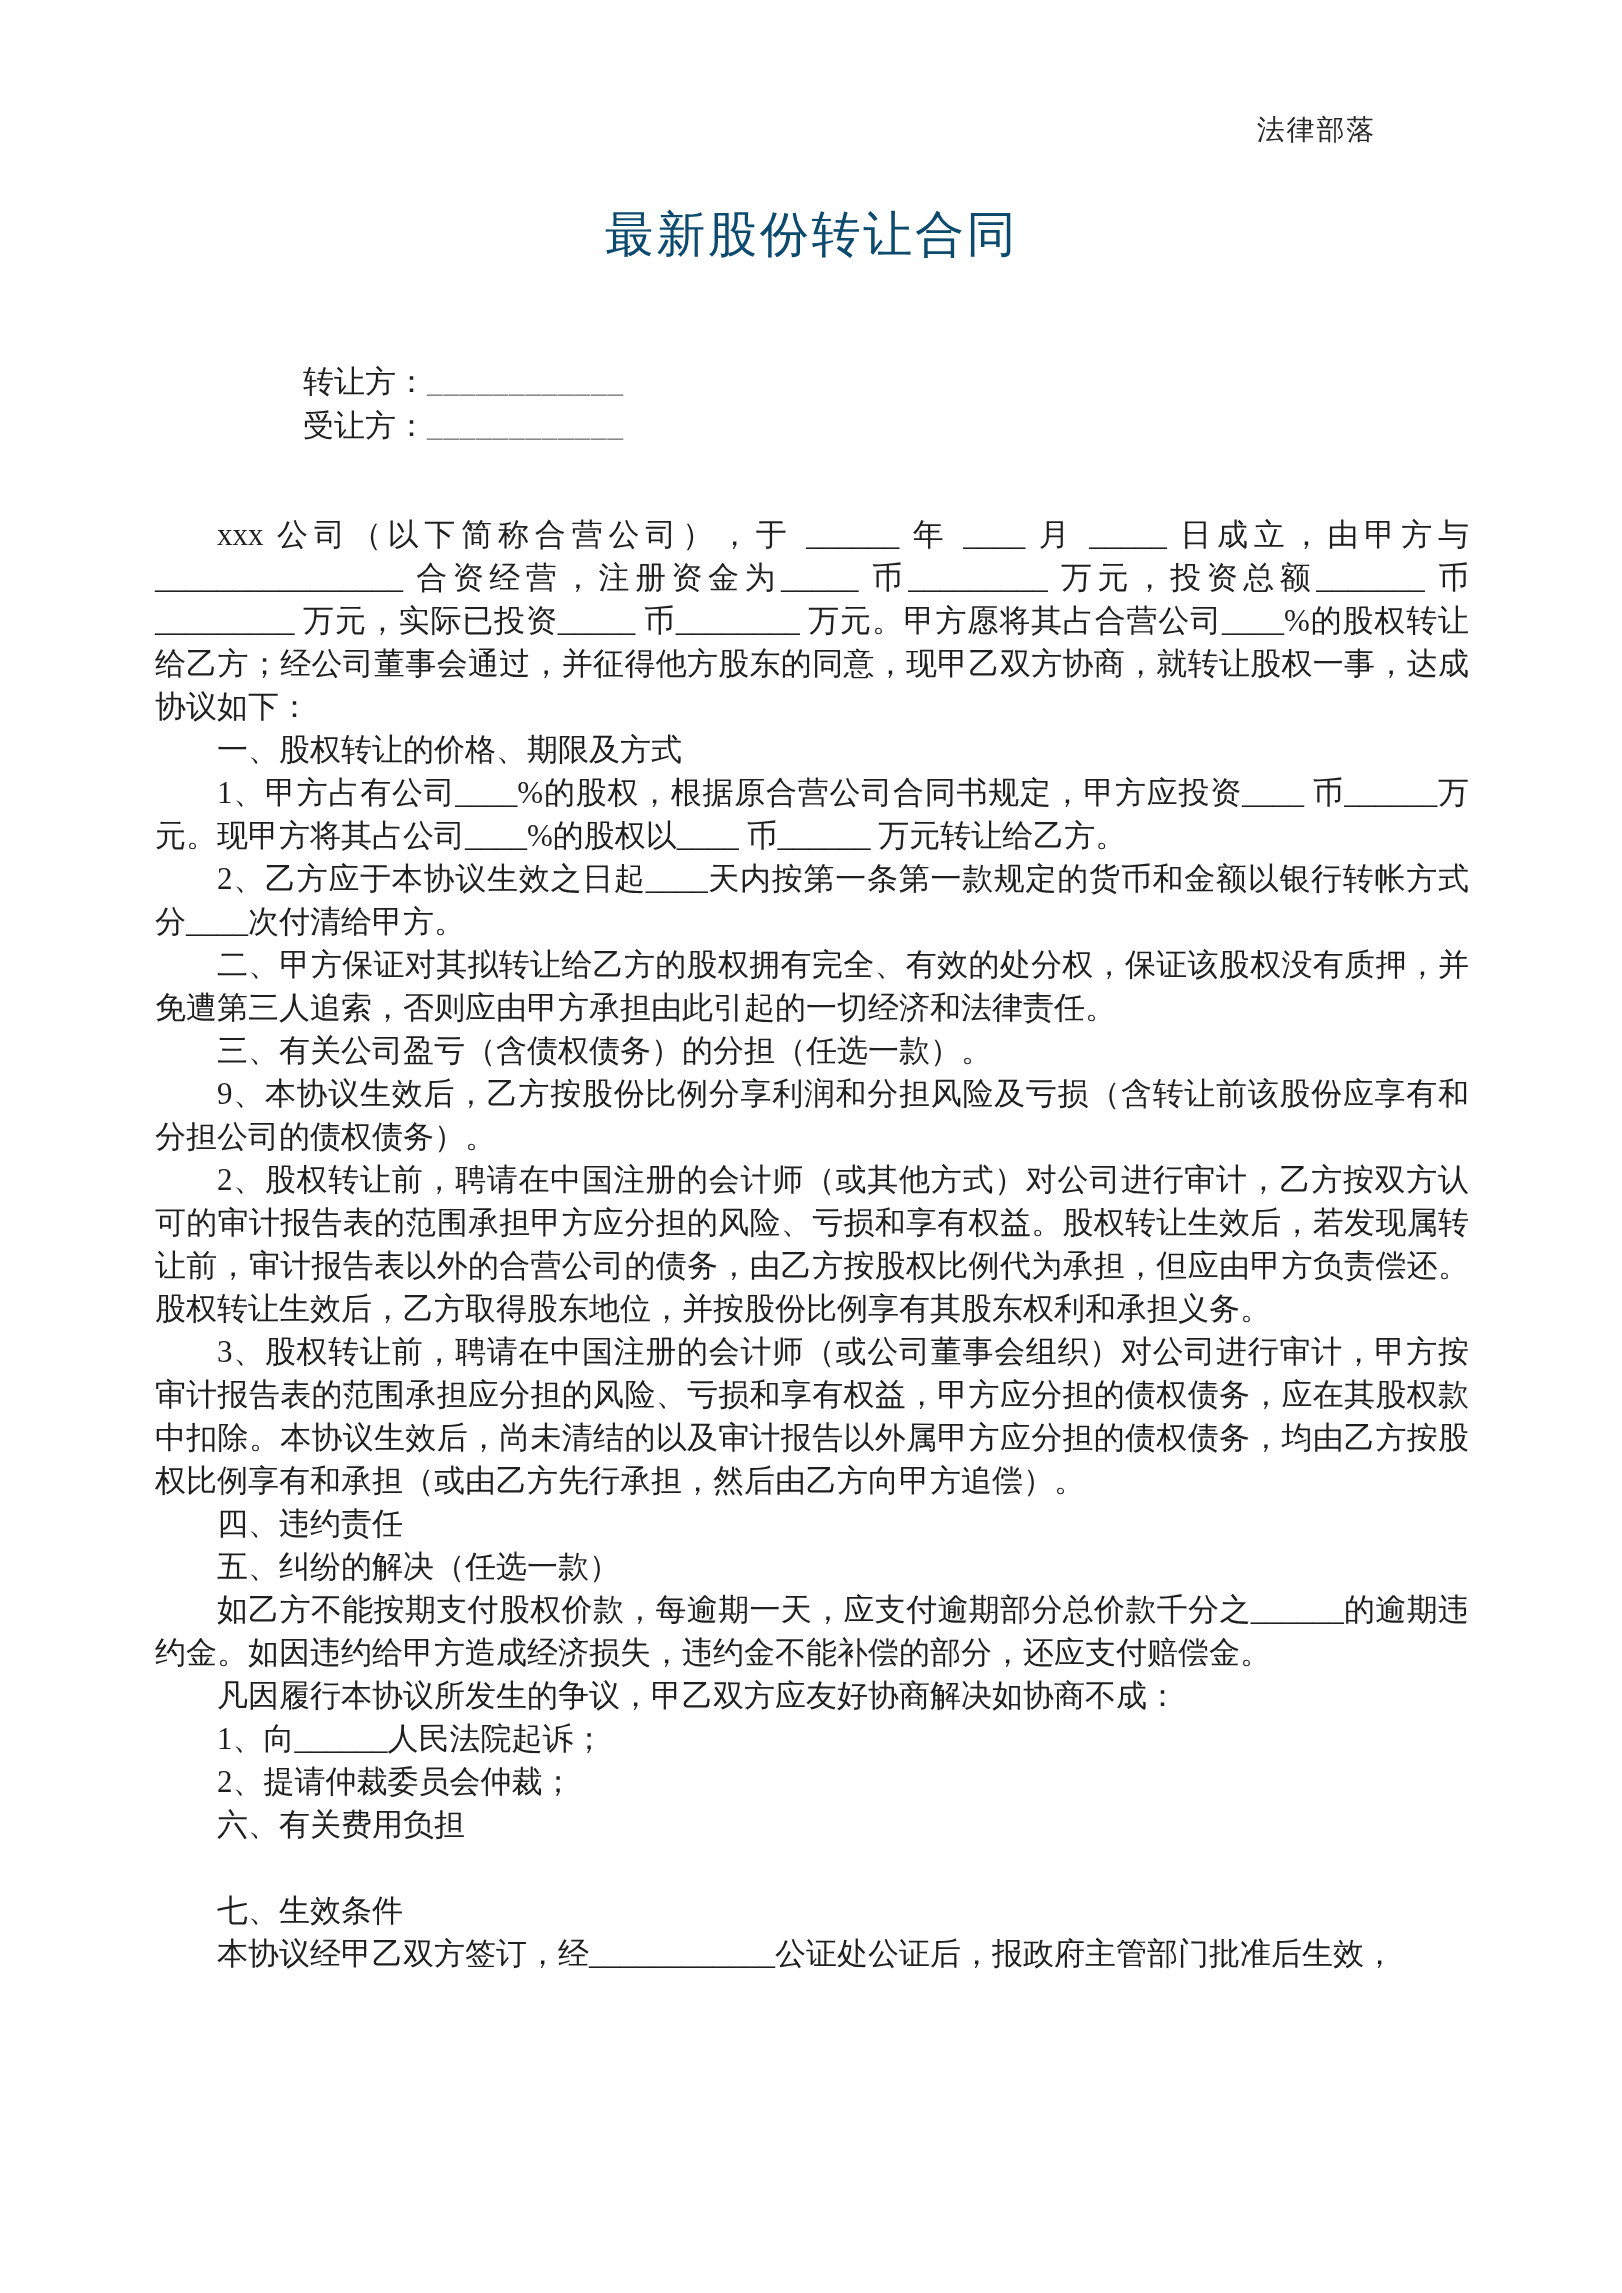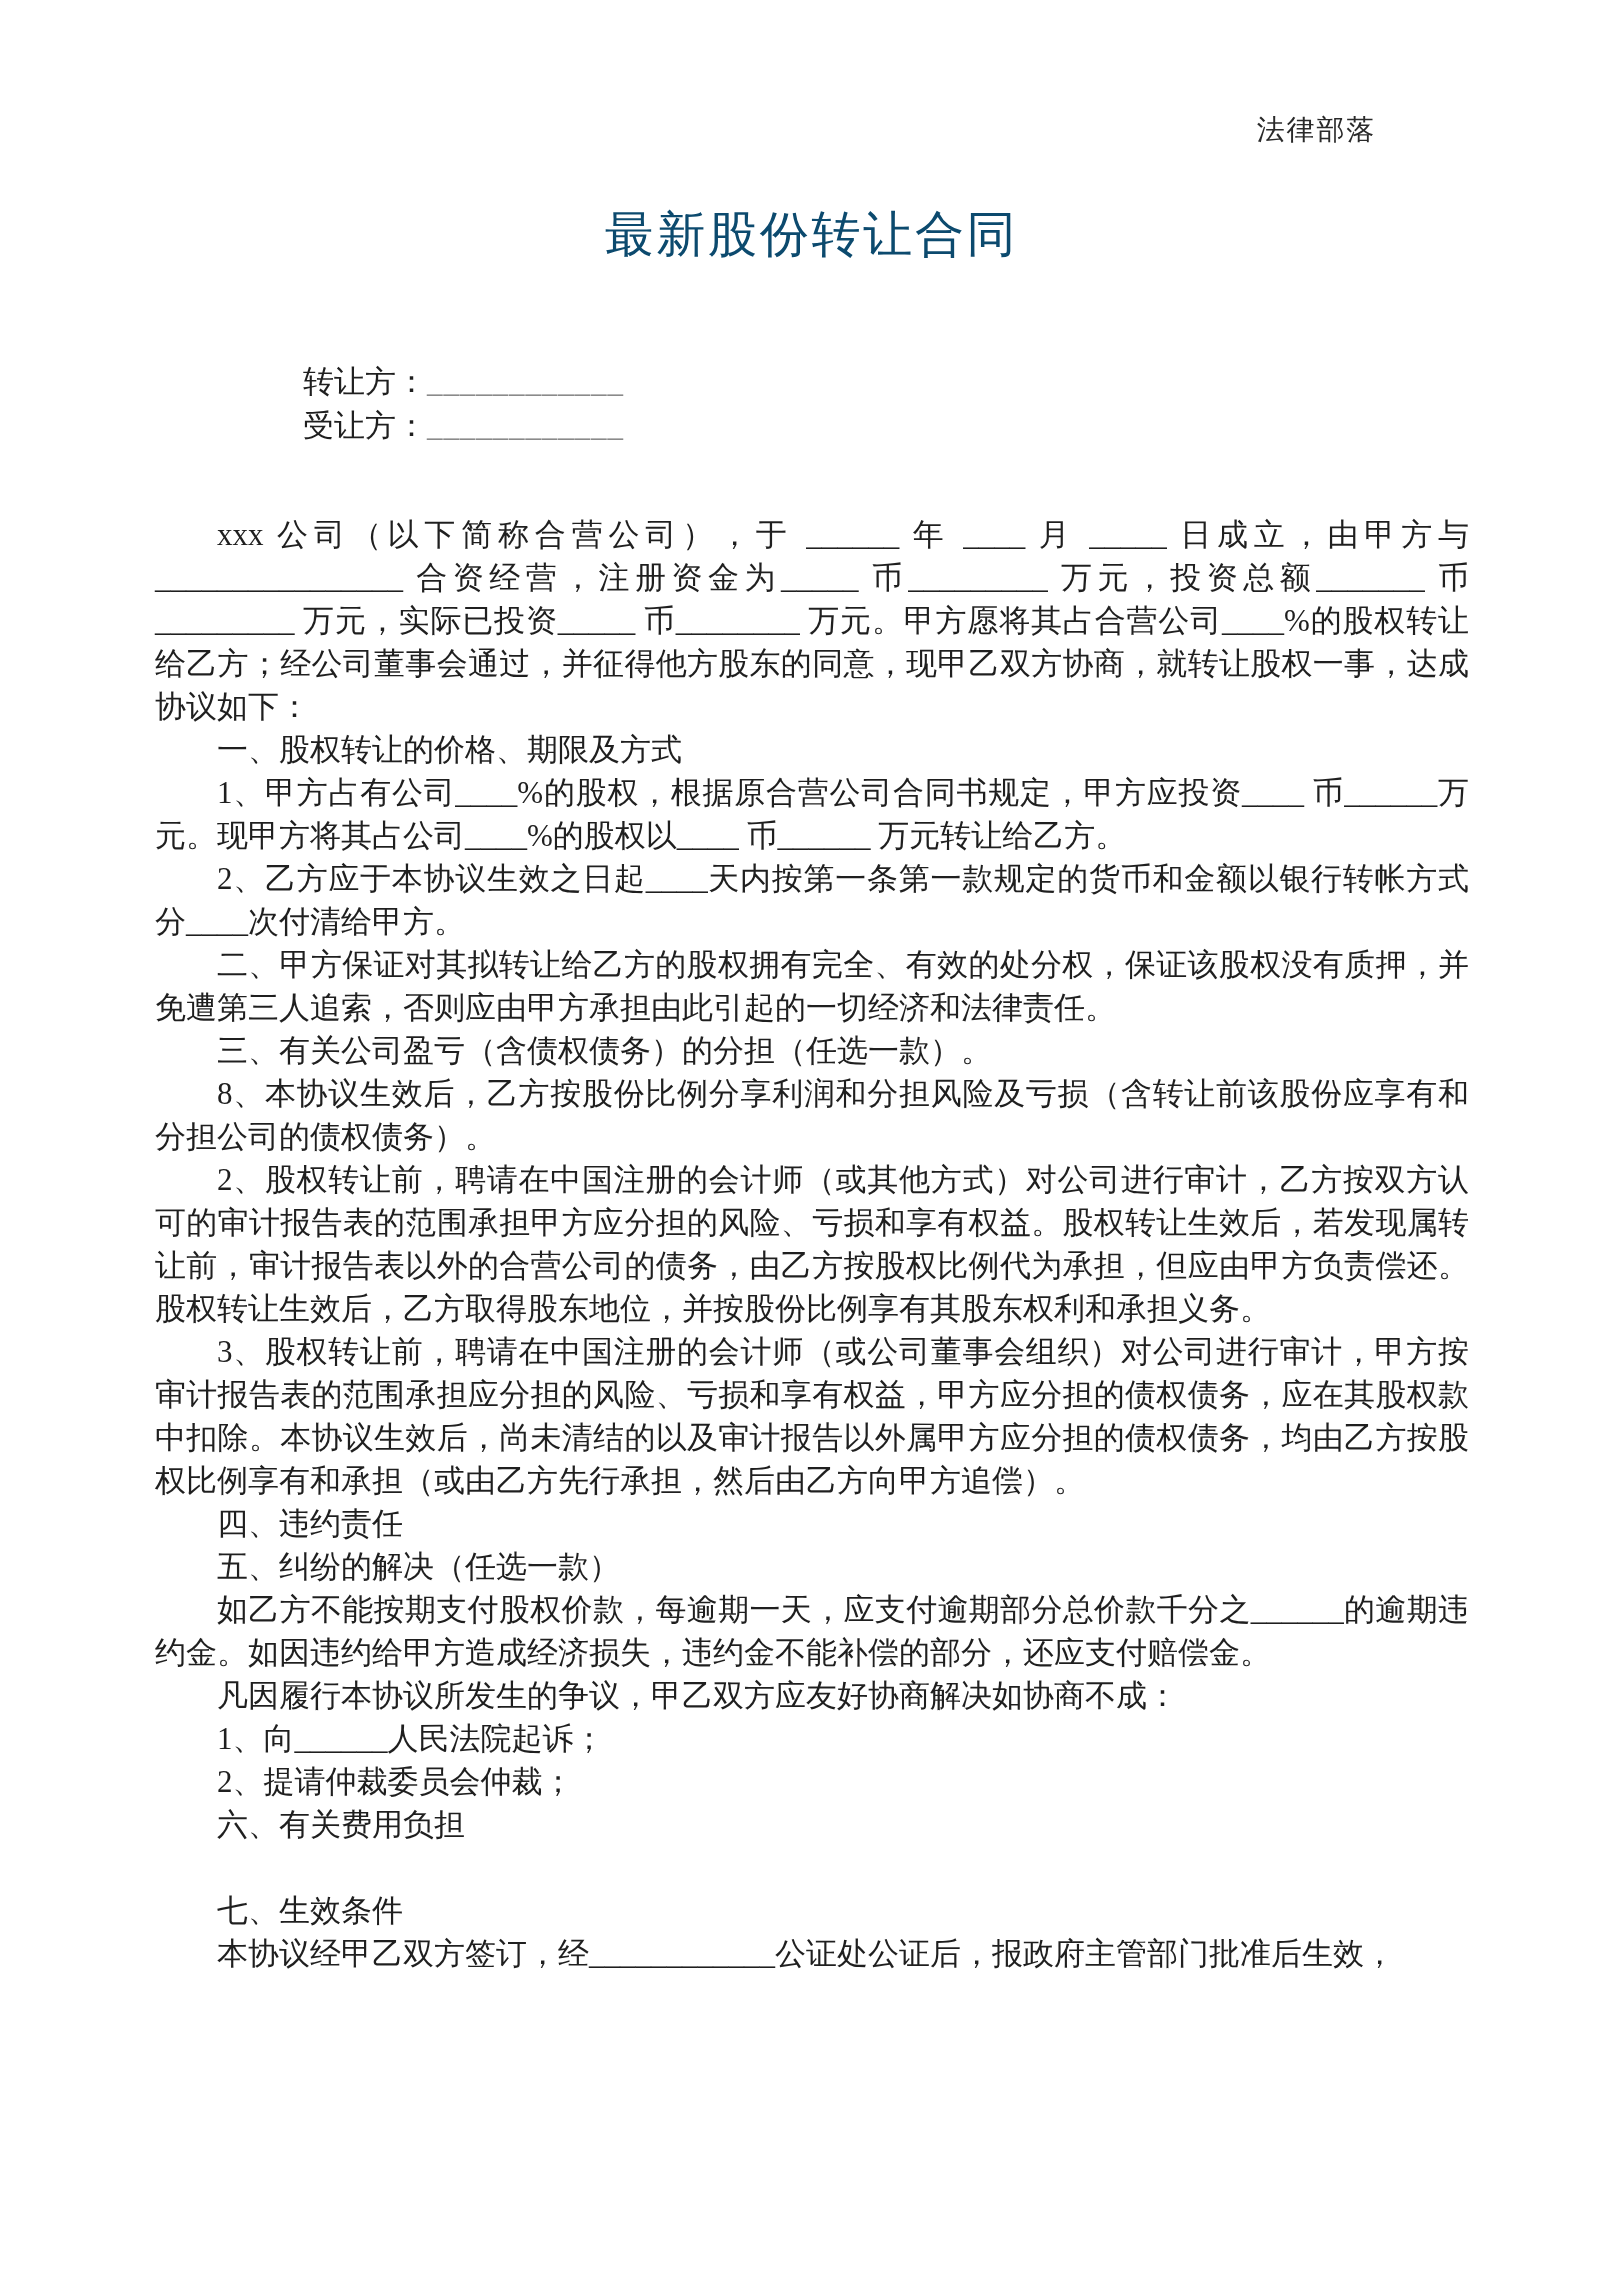--- a/index.html
+++ b/index.html
@@ -72,21 +72,21 @@
       <div class="party-row"><span>受让方：</span><span class="blank-line">____________</span></div>
     </div>
 
   <div class="body">
       <p class="para">xxx 公司（以下简称合营公司），于 ______ 年 ____ 月 _____ 日成立，由甲方与________________ 合资经营，注册资金为_____ 币_________ 万元，投资总额_______ 币_________ 万元，实际已投资_____ 币________ 万元。甲方愿将其占合营公司____%的股权转让给乙方；经公司董事会通过，并征得他方股东的同意，现甲乙双方协商，就转让股权一事，达成协议如下：</p>
       <p class="para">一、股权转让的价格、期限及方式</p>
       <p class="para">1、甲方占有公司____%的股权，根据原合营公司合同书规定，甲方应投资____ 币______万元。现甲方将其占公司____%的股权以____ 币______ 万元转让给乙方。</p>
       <p class="para">2、乙方应于本协议生效之日起____天内按第一条第一款规定的货币和金额以银行转帐方式分____次付清给甲方。</p>
       <p class="para">二、甲方保证对其拟转让给乙方的股权拥有完全、有效的处分权，保证该股权没有质押，并免遭第三人追索，否则应由甲方承担由此引起的一切经济和法律责任。</p>
       <p class="para">三、有关公司盈亏（含债权债务）的分担（任选一款）。</p>
-      <p class="para">8、本协议生效后，乙方按股份比例分享利润和分担风险及亏损（含转让前该股份应享有和分担公司的债权债务）。</p>
+      <p class="para">9、本协议生效后，乙方按股份比例分享利润和分担风险及亏损（含转让前该股份应享有和分担公司的债权债务）。</p>
       <p class="para">2、股权转让前，聘请在中国注册的会计师（或其他方式）对公司进行审计，乙方按双方认可的审计报告表的范围承担甲方应分担的风险、亏损和享有权益。股权转让生效后，若发现属转让前，审计报告表以外的合营公司的债务，由乙方按股权比例代为承担，但应由甲方负责偿还。股权转让生效后，乙方取得股东地位，并按股份比例享有其股东权利和承担义务。</p>
       <p class="para">3、股权转让前，聘请在中国注册的会计师（或公司董事会组织）对公司进行审计，甲方按审计报告表的范围承担应分担的风险、亏损和享有权益，甲方应分担的债权债务，应在其股权款中扣除。本协议生效后，尚未清结的以及审计报告以外属甲方应分担的债权债务，均由乙方按股权比例享有和承担（或由乙方先行承担，然后由乙方向甲方追偿）。</p>
       <p class="para">四、违约责任</p>
       <p class="para">五、纠纷的解决（任选一款）</p>
       <p class="para">如乙方不能按期支付股权价款，每逾期一天，应支付逾期部分总价款千分之______的逾期违约金。如因违约给甲方造成经济损失，违约金不能补偿的部分，还应支付赔偿金。</p>
       <p class="para">凡因履行本协议所发生的争议，甲乙双方应友好协商解决如协商不成：</p>
       <p class="para">1、向______人民法院起诉；</p>
       <p class="para">2、提请仲裁委员会仲裁；</p>
       <p class="para">六、有关费用负担</p>
       <p class="para spacer"></p>

